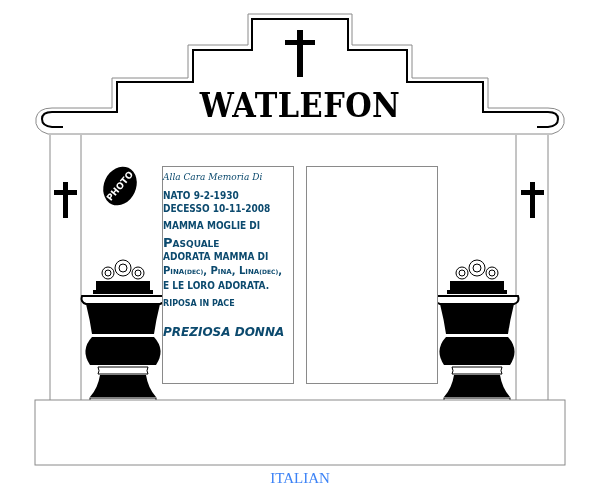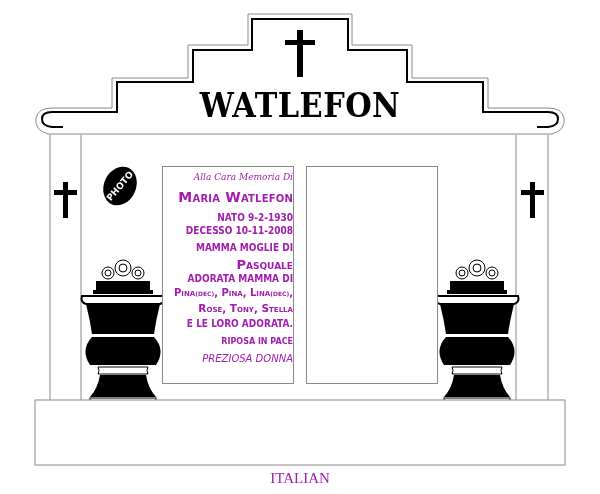--- a/index.html
+++ b/index.html
@@ -1,36 +1,36 @@
 <!DOCTYPE html>
 <html><head>
   <meta charset="utf-8">
   <style>
     html, body { margin: 0; padding: 0; background: #ffffff; }
     body { width: 600px; height: 494px; position: relative; overflow: hidden; font-family: "DejaVu Sans", sans-serif; }
     svg.art { position: absolute; left: 0; top: 0; }
-    .plaque { position: absolute; left: 162px; top: 166px; width: 130px; height: 216px; border: 1px solid #8a8a8a; background: #fff; text-align: right; color: #a21caf; }
+    .plaque { position: absolute; left: 162px; top: 166px; width: 130px; height: 216px; border: 1px solid #8a8a8a; background: #fff; text-align: left; color: #0c4a6e; }
     .plaque .line { display: block; white-space: nowrap; line-height: 1; }
     .memoria { font-family: "DejaVu Serif", serif; font-style: italic; font-size: 9px; margin-top: 6px; }
     .name { font-weight: bold; font-size: 14px; margin-top: 8px; letter-spacing: 0.2px; font-variant: small-caps; font-family: "DejaVu Sans", sans-serif; }
     .small { font-size: 10px; font-weight: bold; font-family: "DejaVu Sans Condensed", "DejaVu Sans", sans-serif; }
     .nato { margin-top: 9px; }
     .decesso { margin-top: 3px; }
     .amata { margin-top: 7px; }
     .pasquale { font-weight: bold; font-size: 13px; font-variant: small-caps; margin-top: 5px; }
     .adorata { margin-top: 3px; }
     .kids { font-weight: bold; font-size: 10px; font-variant: small-caps; margin-top: 4px; }
     .kids .dec { font-size: 6px; }
     .rose { font-weight: bold; font-size: 10.5px; font-variant: small-caps; margin-top: 5px; }
     .famiglie { margin-top: 5px; }
     .riposa { font-weight: bold; font-size: 8px; margin-top: 9px; }
-    .preziosa { font-style: italic; font-weight: normal; font-size: 10px; margin-top: 8px; }
+    .preziosa { font-style: italic; font-weight: bold; font-size: 12px; margin-top: 18px; }
     .photo-frame { position: absolute; left: 306px; top: 166px; width: 130px; height: 216px; border: 1px solid #8a8a8a; background: #fff; }
     .family-name { position: absolute; left: 0; width: 600px; top: 86px; text-align: center; font-family: "DejaVu Serif", serif; font-weight: bold; font-size: 33px; letter-spacing: 0.5px; color: #000; transform: scaleX(0.92); transform-origin: center; }
-    .style-label { position: absolute; left: 0; width: 600px; top: 470px; text-align: center; font-family: "Liberation Serif", serif; font-size: 15px; color: #a21caf; }
+    .style-label { position: absolute; left: 0; width: 600px; top: 470px; text-align: center; font-family: "Liberation Serif", serif; font-size: 15px; color: #3b82f6; }
     .photo-text { position: absolute; left: 99px; top: 165px; width: 42px; height: 42px; display: flex; align-items: center; justify-content: center; color: #fff; font-size: 9px; font-weight: bold; transform: rotate(-50deg); }
   </style>
 </head>
 <body>
 
 <svg class="art" width="600" height="494" viewBox="0 0 600 494" xmlns="http://www.w3.org/2000/svg">
 
   <path d="M 48 134 Q 34 130 36 118 Q 38 108 52 108 L 112 108 L 112 78 L 188 78 L 188 45 L 248 45 L 248 14 L 352 14 L 352 45 L 412 45 L 412 78 L 488 78 L 488 108 L 548 108 Q 562 108 564 118 Q 566 130 552 134 Z" fill="#fff" stroke="#8a8a8a" stroke-width="1"></path>
 
   <path d="M 63 127 L 52 127 Q 42 126 42 119 Q 42 112 52 112 L 117 112 L 117 82 L 193 82 L 193 50 L 252 50 L 252 19 L 348 19 L 348 50 L 407 50 L 407 82 L 483 82 L 483 112 L 548 112 Q 558 112 558 119 Q 558 126 548 127 L 537 127" fill="none" stroke="#000" stroke-width="2"></path>
@@ -95,28 +95,26 @@
   </g>
 
   <rect x="35" y="400" width="530" height="65" fill="#fff" stroke="#8a8a8a" stroke-width="1"></rect>
 </svg>
 
 <div class="family-name">WATLEFON</div>
 <div class="photo-text">PHOTO</div>
 
 <div class="plaque">
   <span class="line memoria">Alla Cara Memoria Di</span>
-  <span class="line name">Maria Watlefon</span>
   <span class="line small nato">NATO 9-2-1930</span>
   <span class="line small decesso">DECESSO 10-11-2008</span>
   <span class="line small amata">MAMMA MOGLIE DI</span>
   <span class="line pasquale">Pasquale</span>
   <span class="line small adorata">ADORATA MAMMA DI</span>
   <span class="line kids"><span>Pina</span><span class="dec">(DEC)</span><span>, </span><span>Pina</span><span>, </span><span>Lina</span><span class="dec">(DEC)</span><span>,</span></span>
-  <span class="line rose">Rose, Tony, Stella</span>
   <span class="line small famiglie">E LE LORO ADORATA.</span>
   <span class="line riposa">RIPOSA IN PACE</span>
   <span class="line preziosa">PREZIOSA DONNA</span>
 </div>
 
 <div class="photo-frame"></div>
 
 <div class="style-label">ITALIAN</div>
 
 </body></html>

